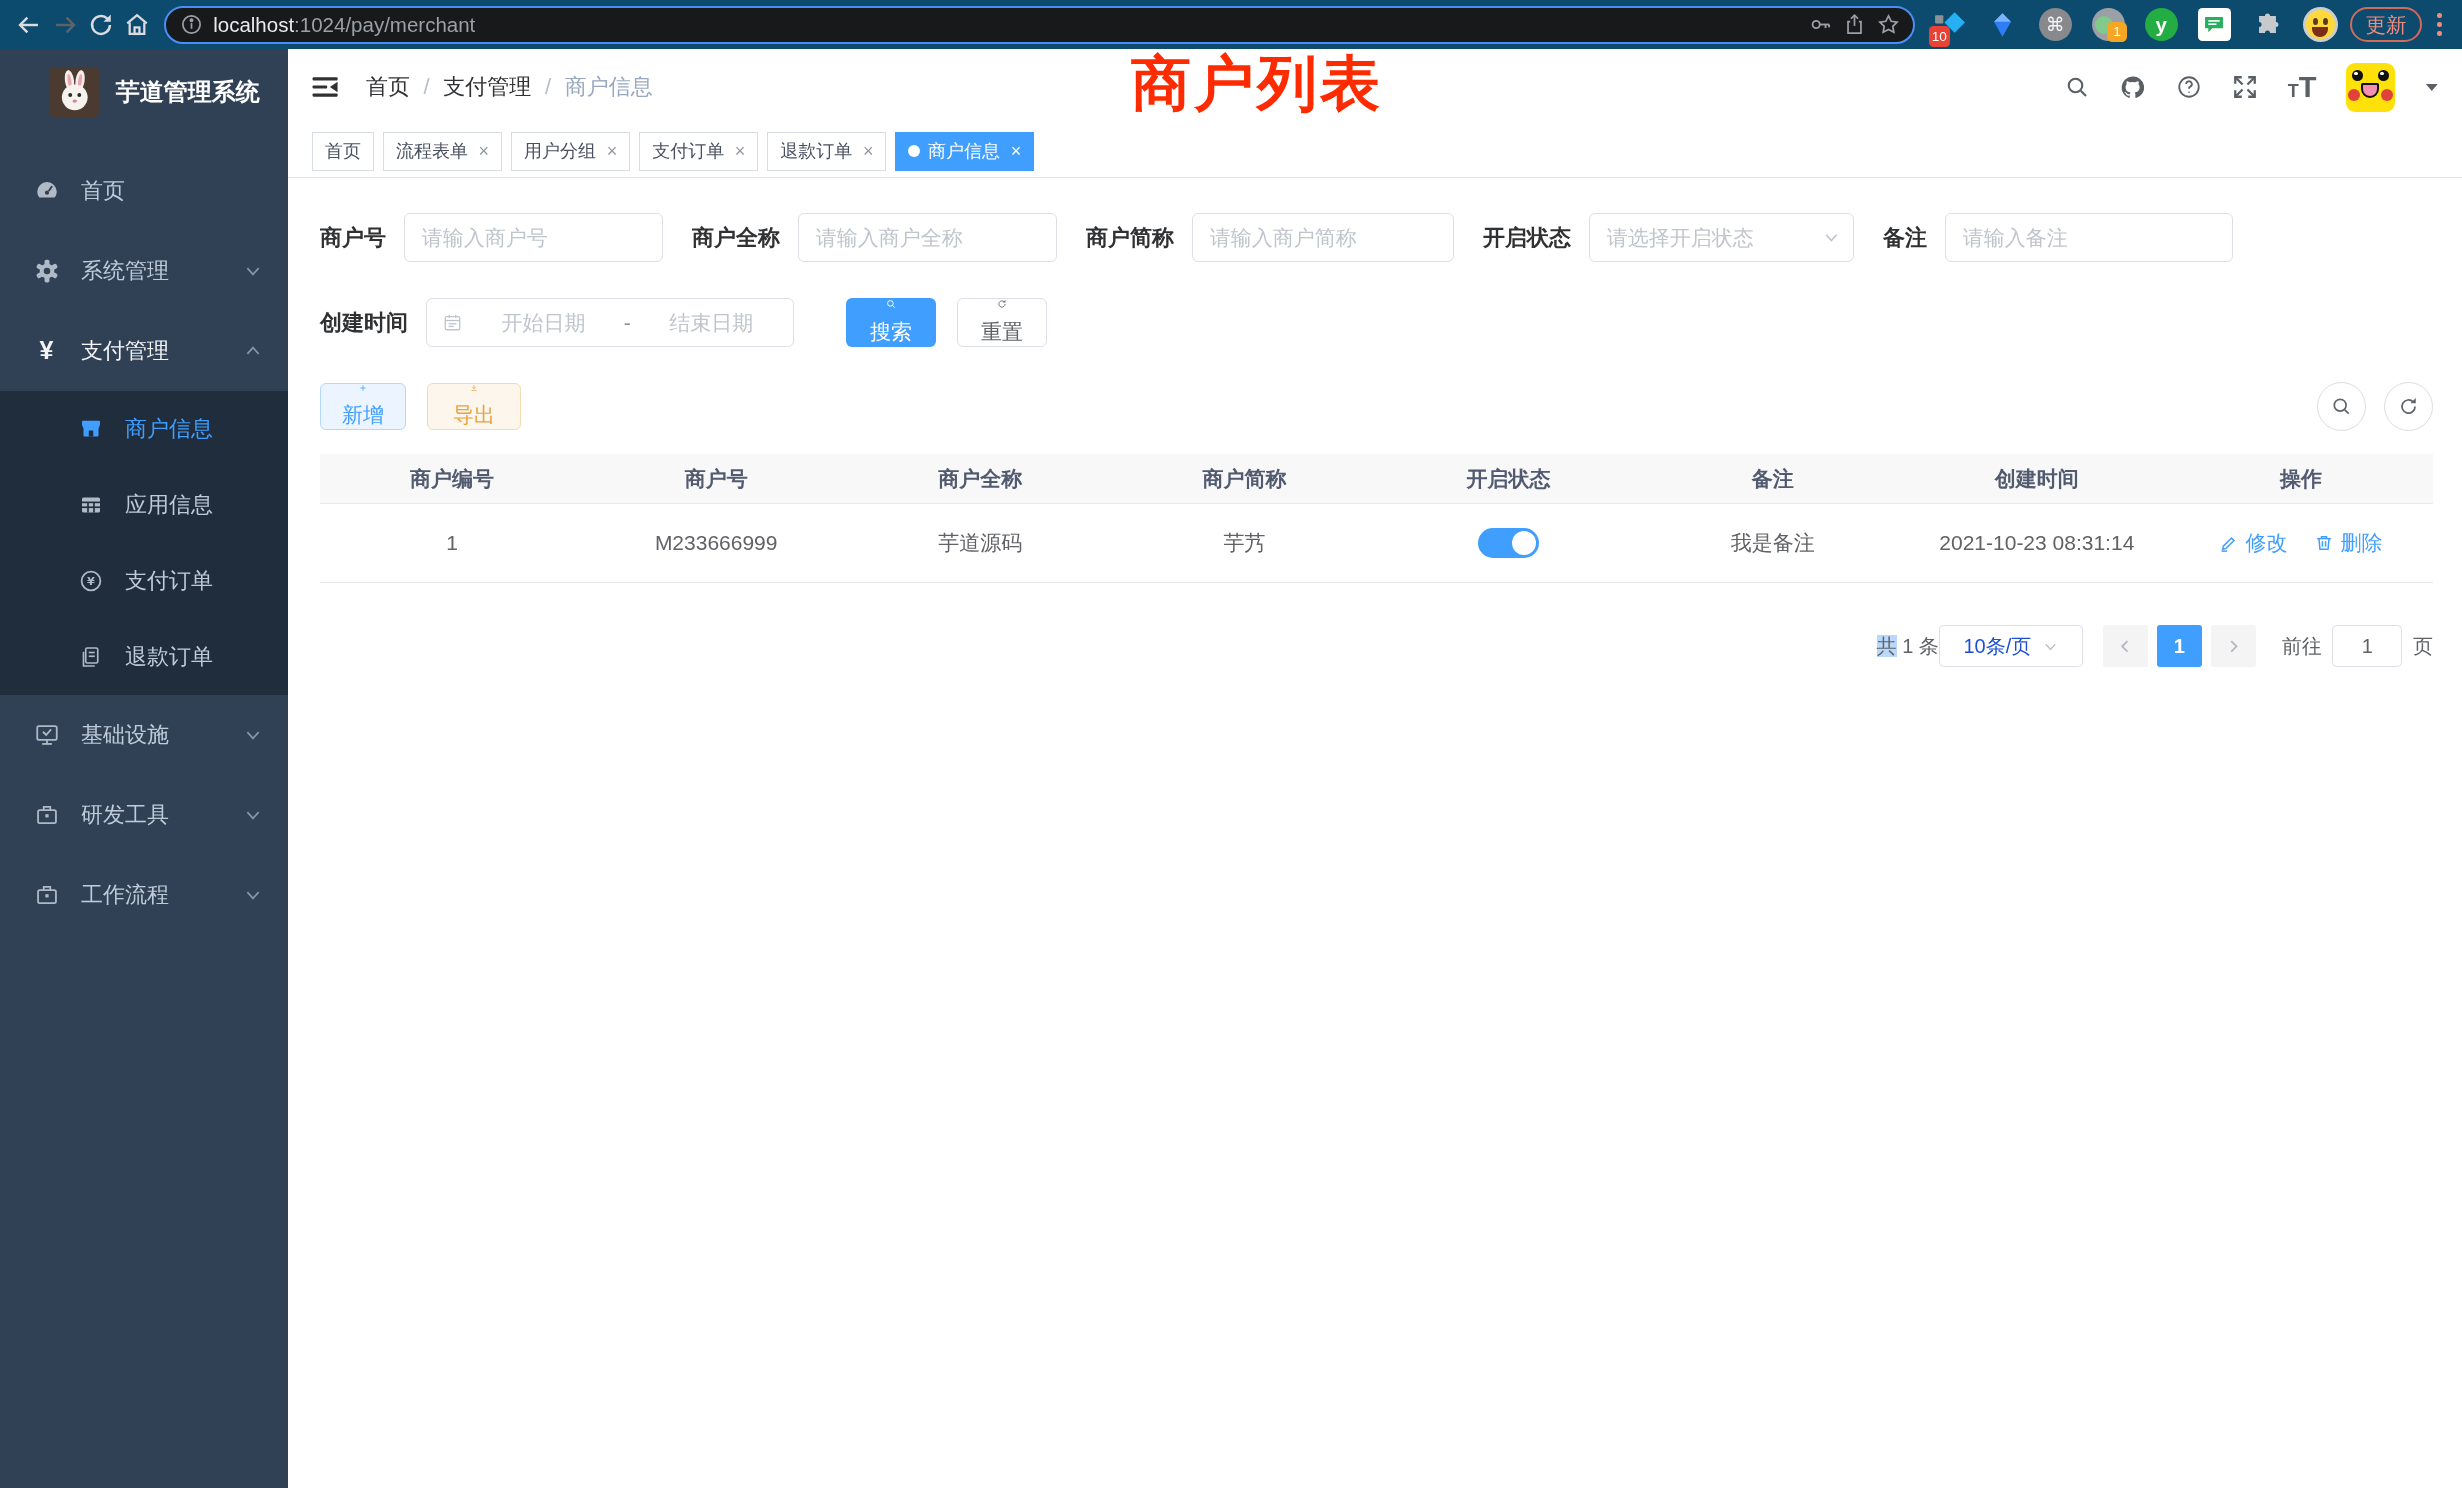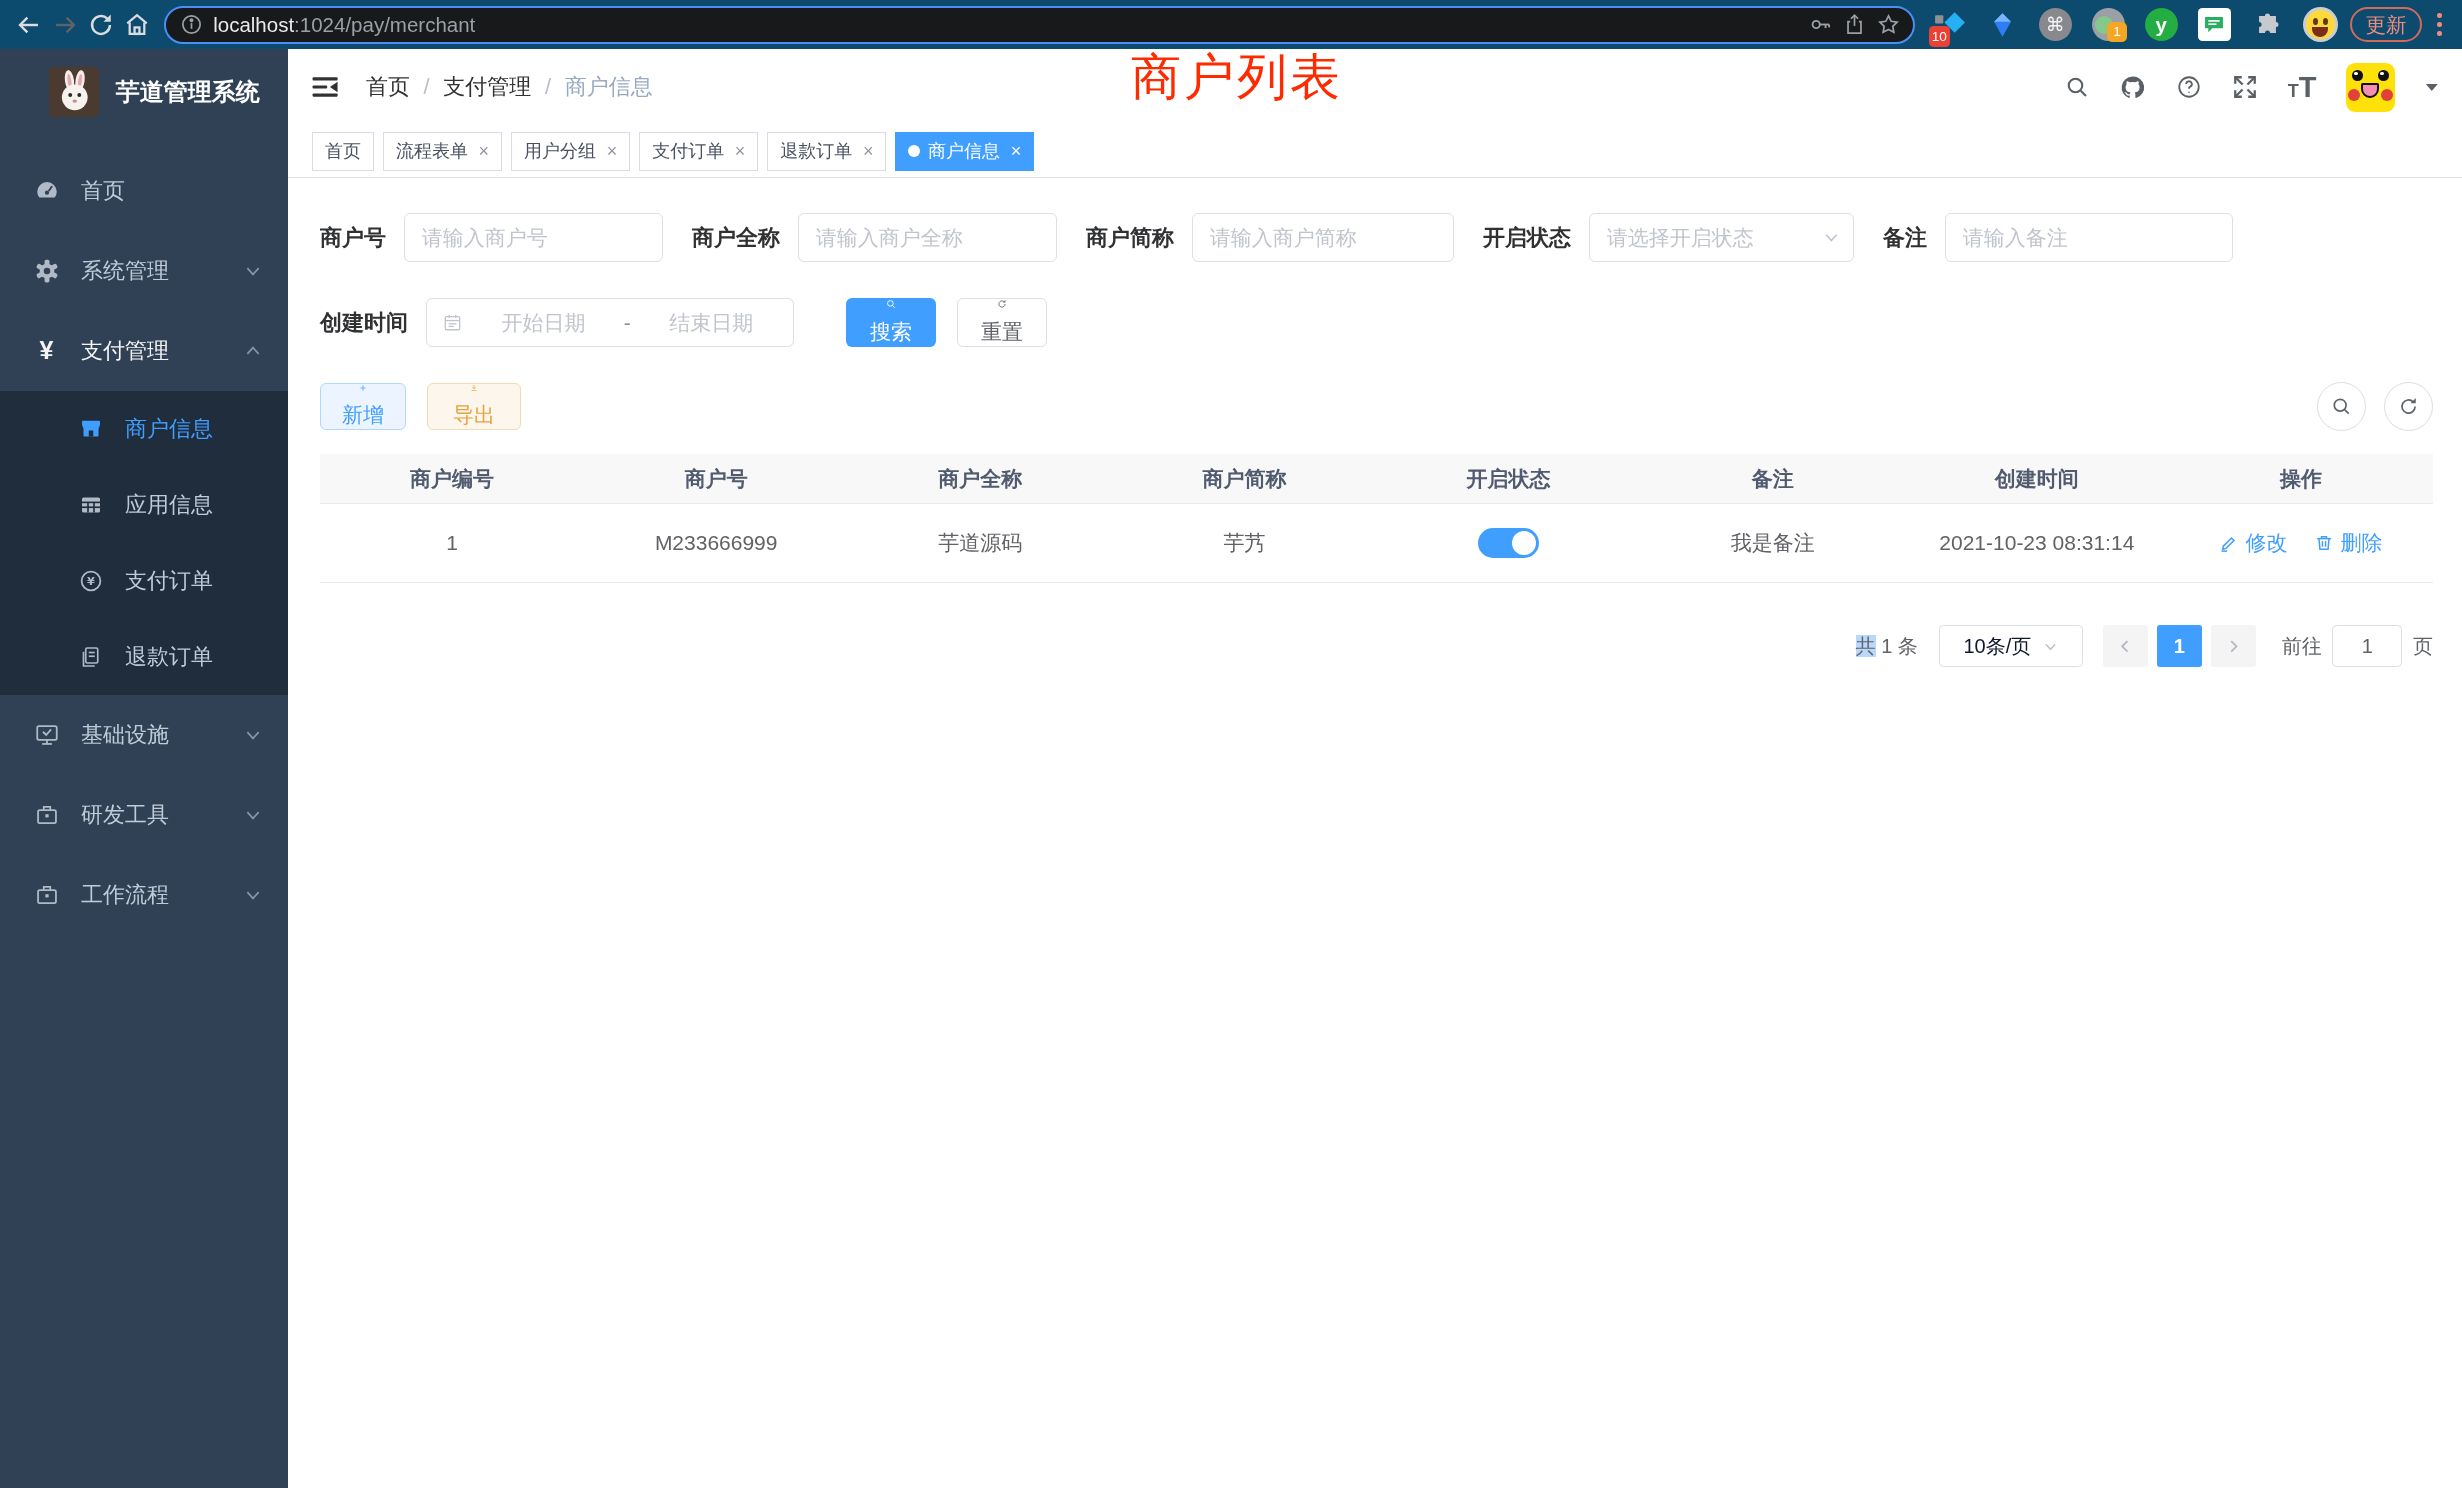--- a/index.html
+++ b/index.html
@@ -130,34 +130,34 @@
     display:inline-block; vertical-align:middle; cursor:pointer; }
   .switch::after { content:""; position:absolute; right:3px; top:3px; width:24px; height:24px; border-radius:50%; background:#fff; }
   .ops { display:flex; justify-content:center; gap:27px; }
   .op { display:flex; align-items:center; gap:6px; color:#409eff; font-size:21px; cursor:pointer; }
 
   
   .pgn { margin-top:42px; display:flex; justify-content:flex-end; align-items:center; font-size:20px; color:#606266; }
   .total { white-space:nowrap; }
   .hl { background:#b9d8fb; }
   .pg-sizer { width:144px; height:42px; border:1.5px solid #dcdfe6; border-radius:4.5px; display:flex; align-items:center;
-    justify-content:center; gap:12px; margin-left:21px; color:#0f172a; cursor:pointer; background:#fff; }
+    justify-content:center; gap:12px; color:#1d4ed8; cursor:pointer; background:#fff; }
   .pg-sizer .chev { color:#c0c4cc; display:flex; }
   .pg-btn { width:45px; height:42px; background:#f4f4f5; border-radius:3px; display:flex; align-items:center;
     justify-content:center; color:#b4b9c2; margin-left:20px; cursor:pointer; }
   .pg-num { min-width:45px; height:42px; background:#409eff; color:#fff; border-radius:3px; display:flex;
     align-items:center; justify-content:center; margin-left:9px; font-weight:700; cursor:pointer; }
   .pg-btn.next { margin-left:9px; }
   .pg-jump { display:flex; align-items:center; margin-left:26px; gap:10.6px; white-space:nowrap; }
   .pg-input { width:70px; height:42px; border:1.5px solid #dcdfe6; border-radius:4.5px; text-align:center;
     font-size:20px; color:#606266; outline:none; font-family:inherit; }
 
   
-  .annotation { position:absolute; left:1131px; top:44px; font-size:50px; color:#ff2b00; letter-spacing:3px;
-    font-weight:400; z-index:99; white-space:nowrap; pointer-events:none; }
+  .annotation { position:absolute; left:1131px; top:44px; font-size:60px; color:#ff2b00; letter-spacing:3px;
+    font-weight:700; z-index:99; white-space:nowrap; pointer-events:none; }
 
   svg { display:block; }
 </style>
 </head>
 <body>
 
 <div class="chrome">
   <div class="cbtn">
     <svg width="26" height="26" viewBox="0 0 32 32" fill="none" stroke="currentColor" stroke-width="3">
         <line x1="27" y1="16" x2="6" y2="16"></line>

